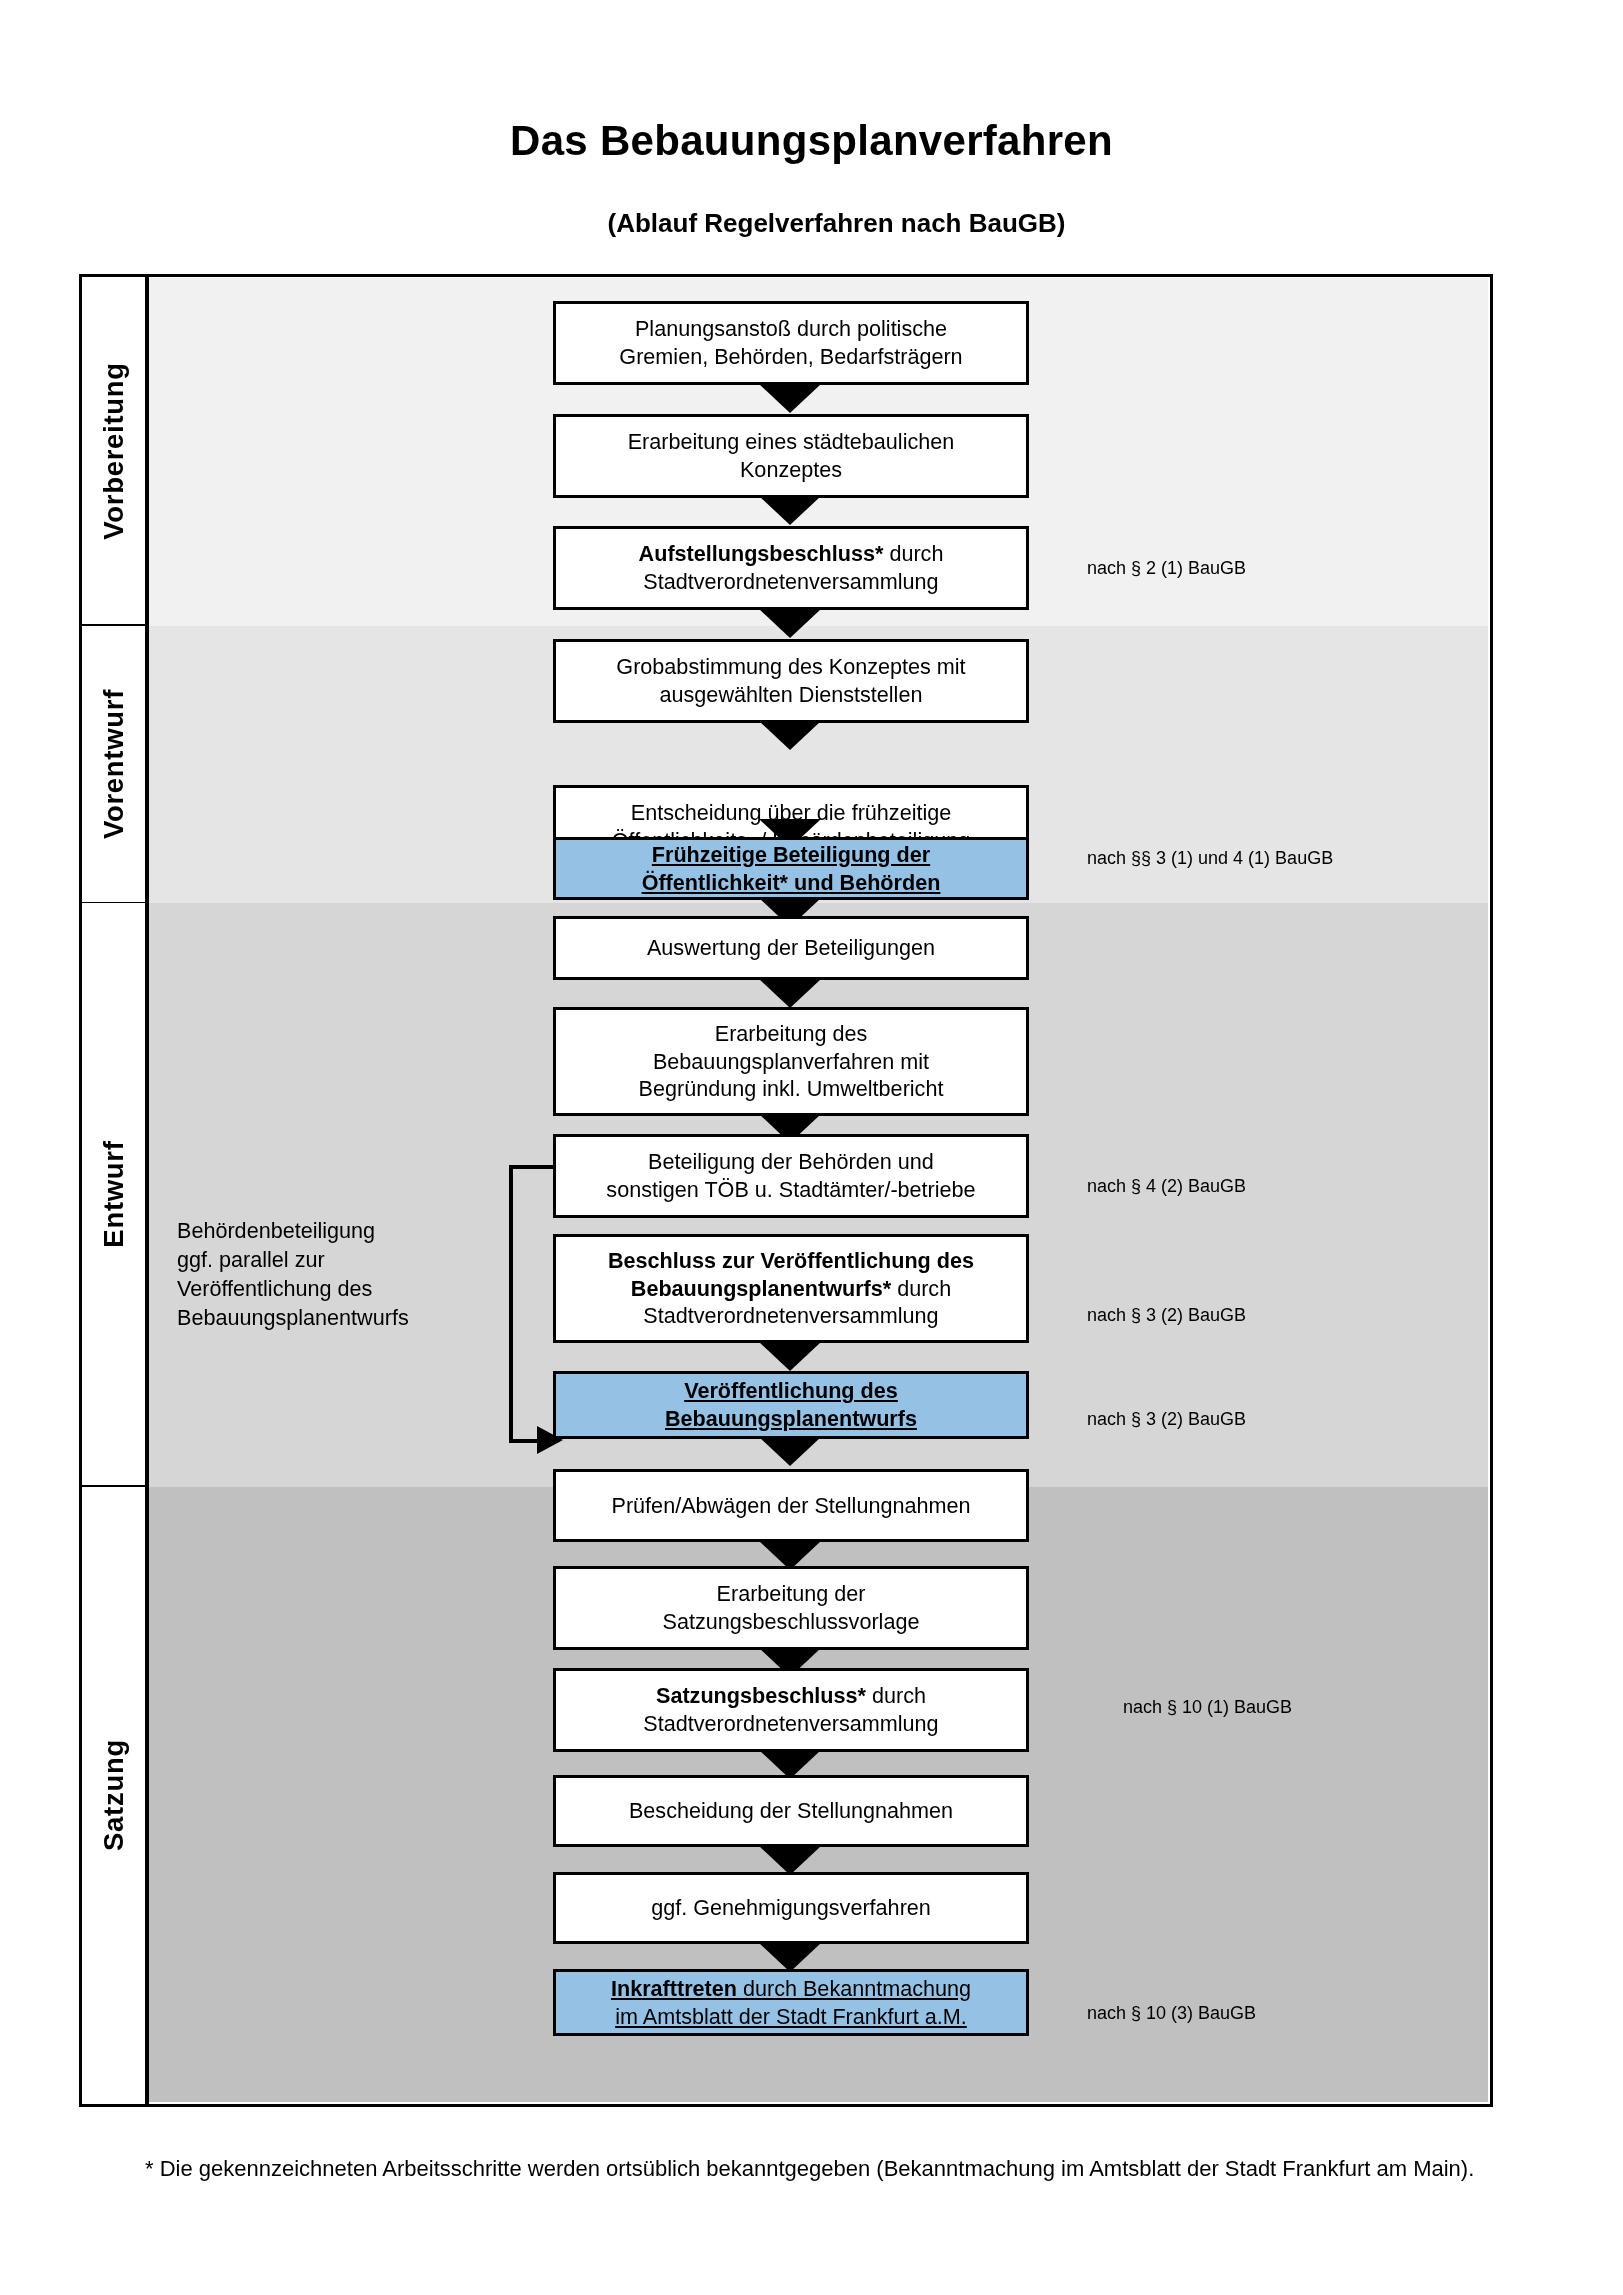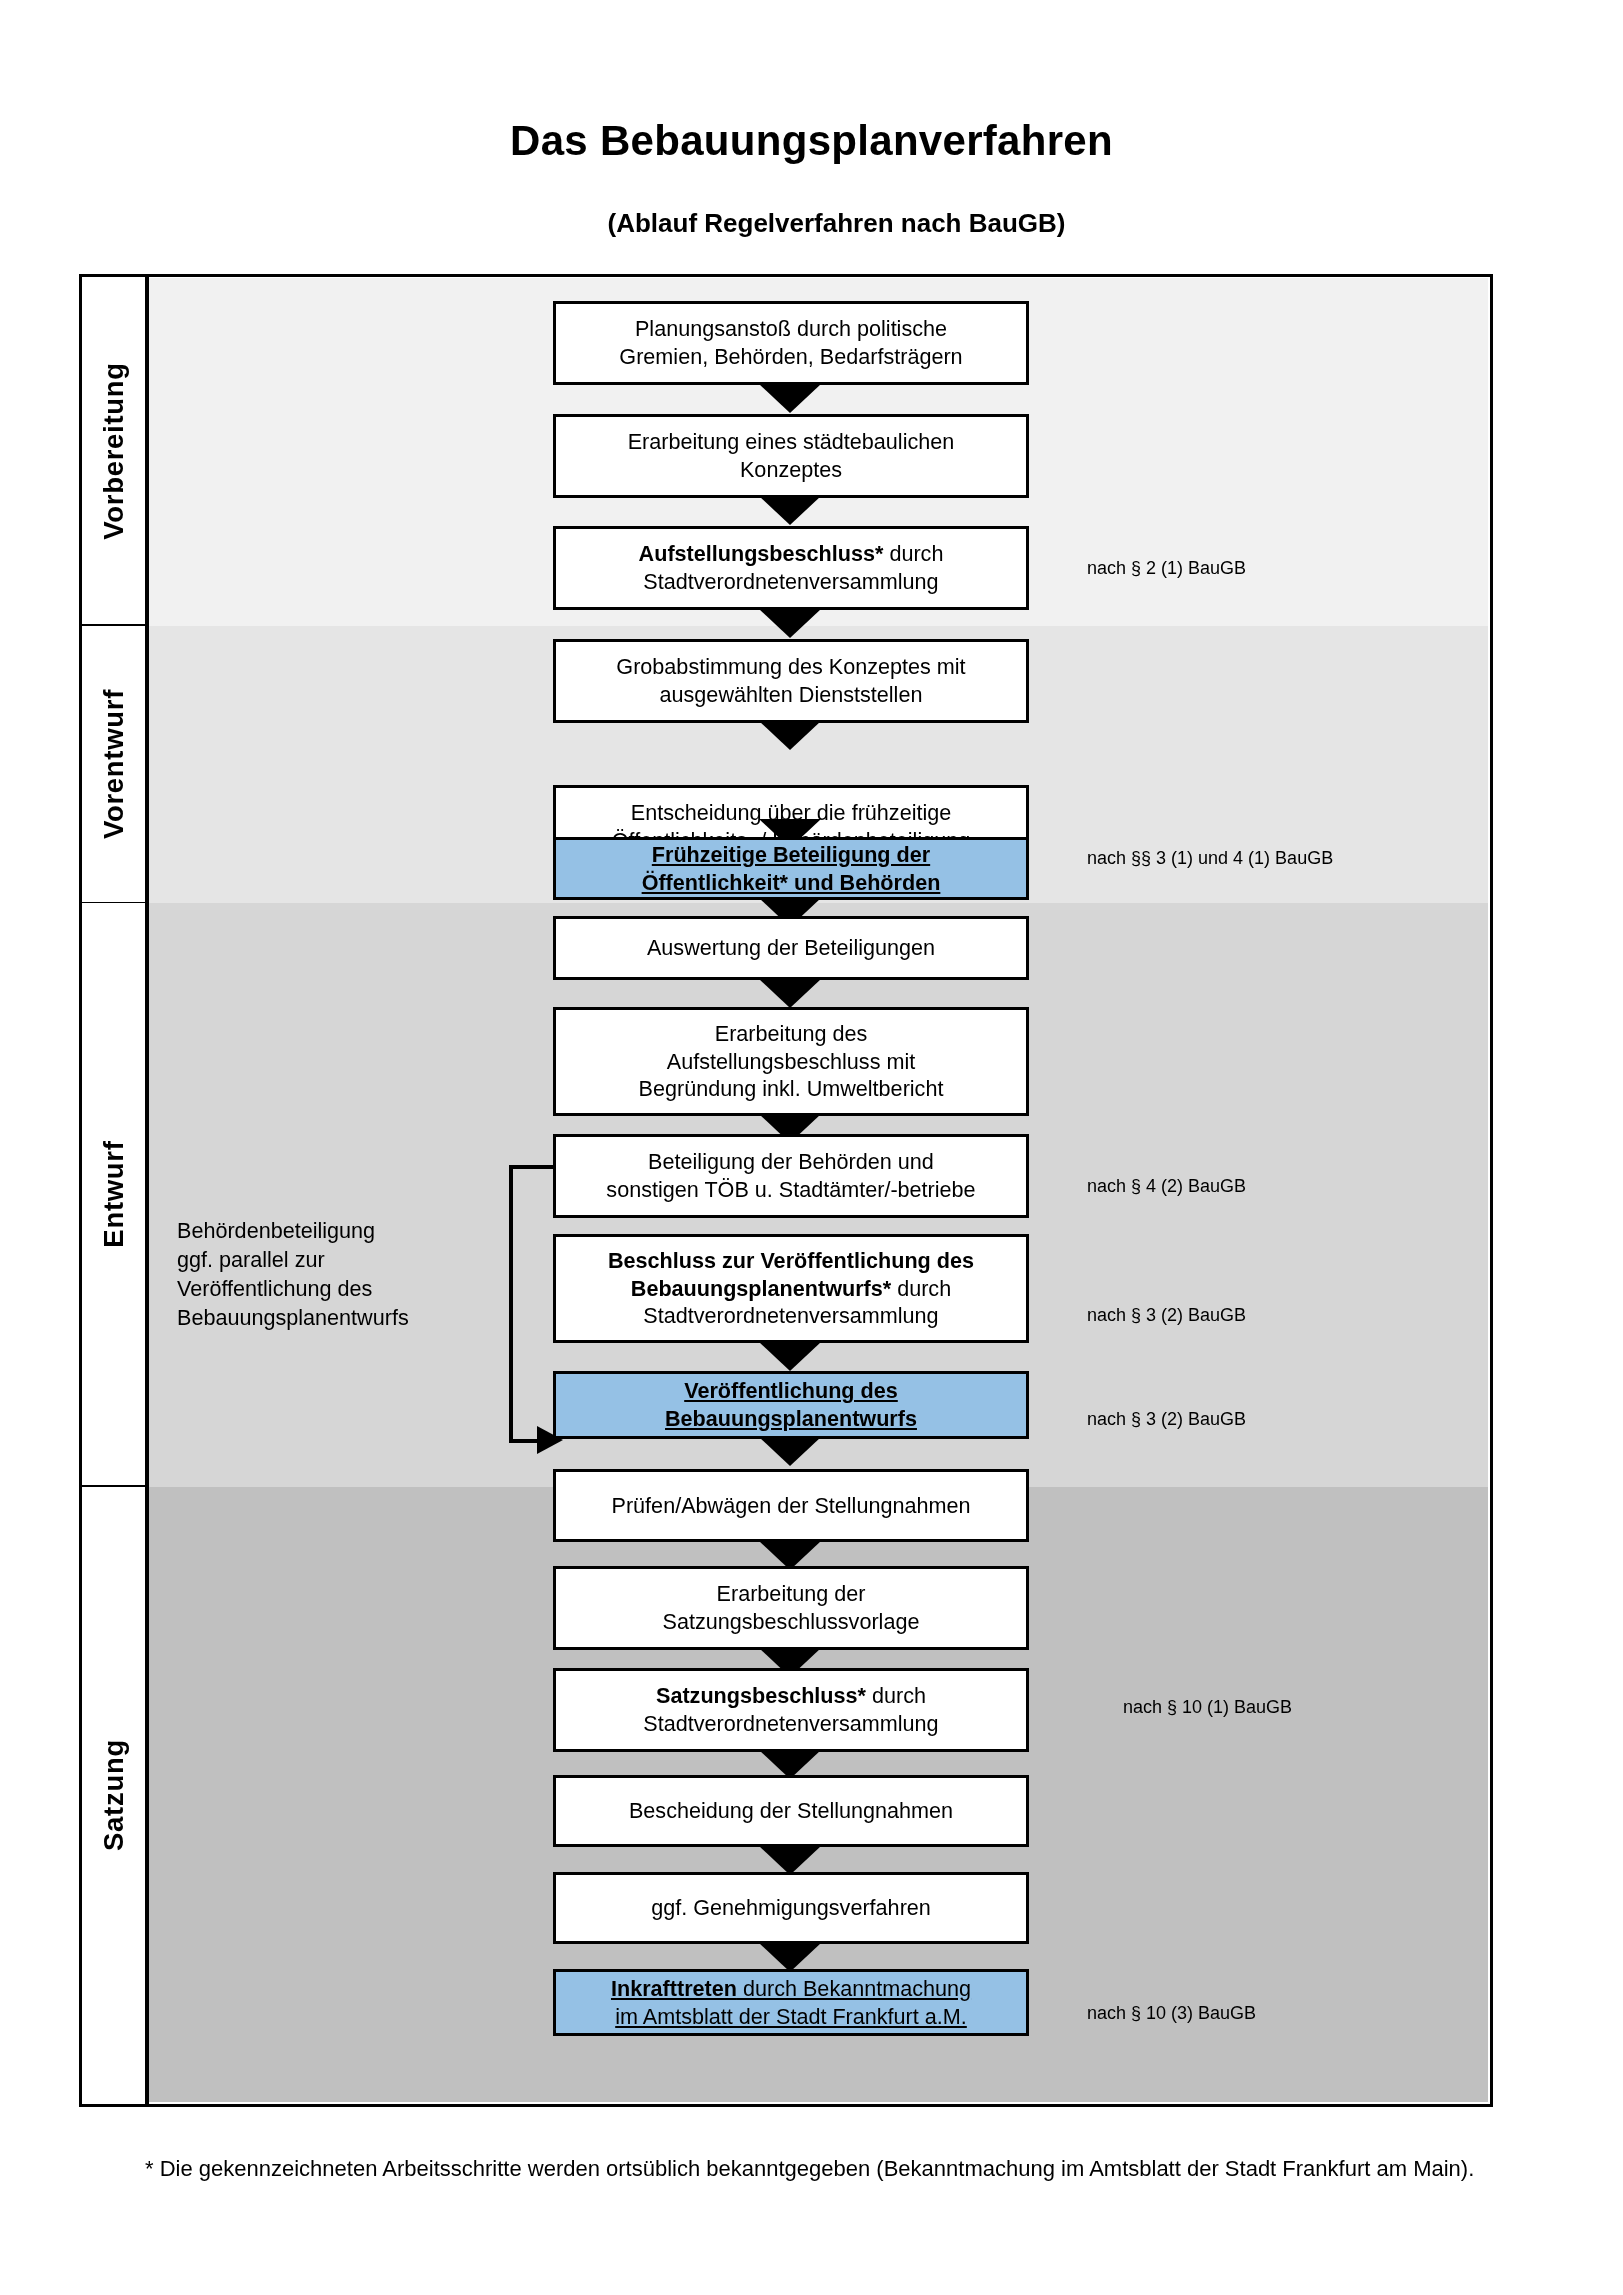--- a/index.html
+++ b/index.html
@@ -201,21 +201,21 @@
   <div class="pbox" style="top:916px;height:64px;">
     <span>
       <span>Auswertung der Beteiligungen</span>
     </span>
   </div>
   <div class="chev" style="left:759px;top:979px;"></div>
 
   <div class="pbox" style="top:1007px;height:109px;">
     <span>
       <span>Erarbeitung des</span><br>
-      <span>Aufstellungsbeschluss mit</span><br>
+      <span>Bebauungsplanverfahren mit</span><br>
       <span>Begründung inkl. Umweltbericht</span>
     </span>
   </div>
   <div class="chev" style="left:759px;top:1114px;"></div>
 
   <div class="pbox" style="top:1134px;height:84px;">
     <span>
       <span>Beteiligung der Behörden und</span><br>
       <span>sonstigen TÖB u. Stadtämter/-betriebe</span>
     </span>

